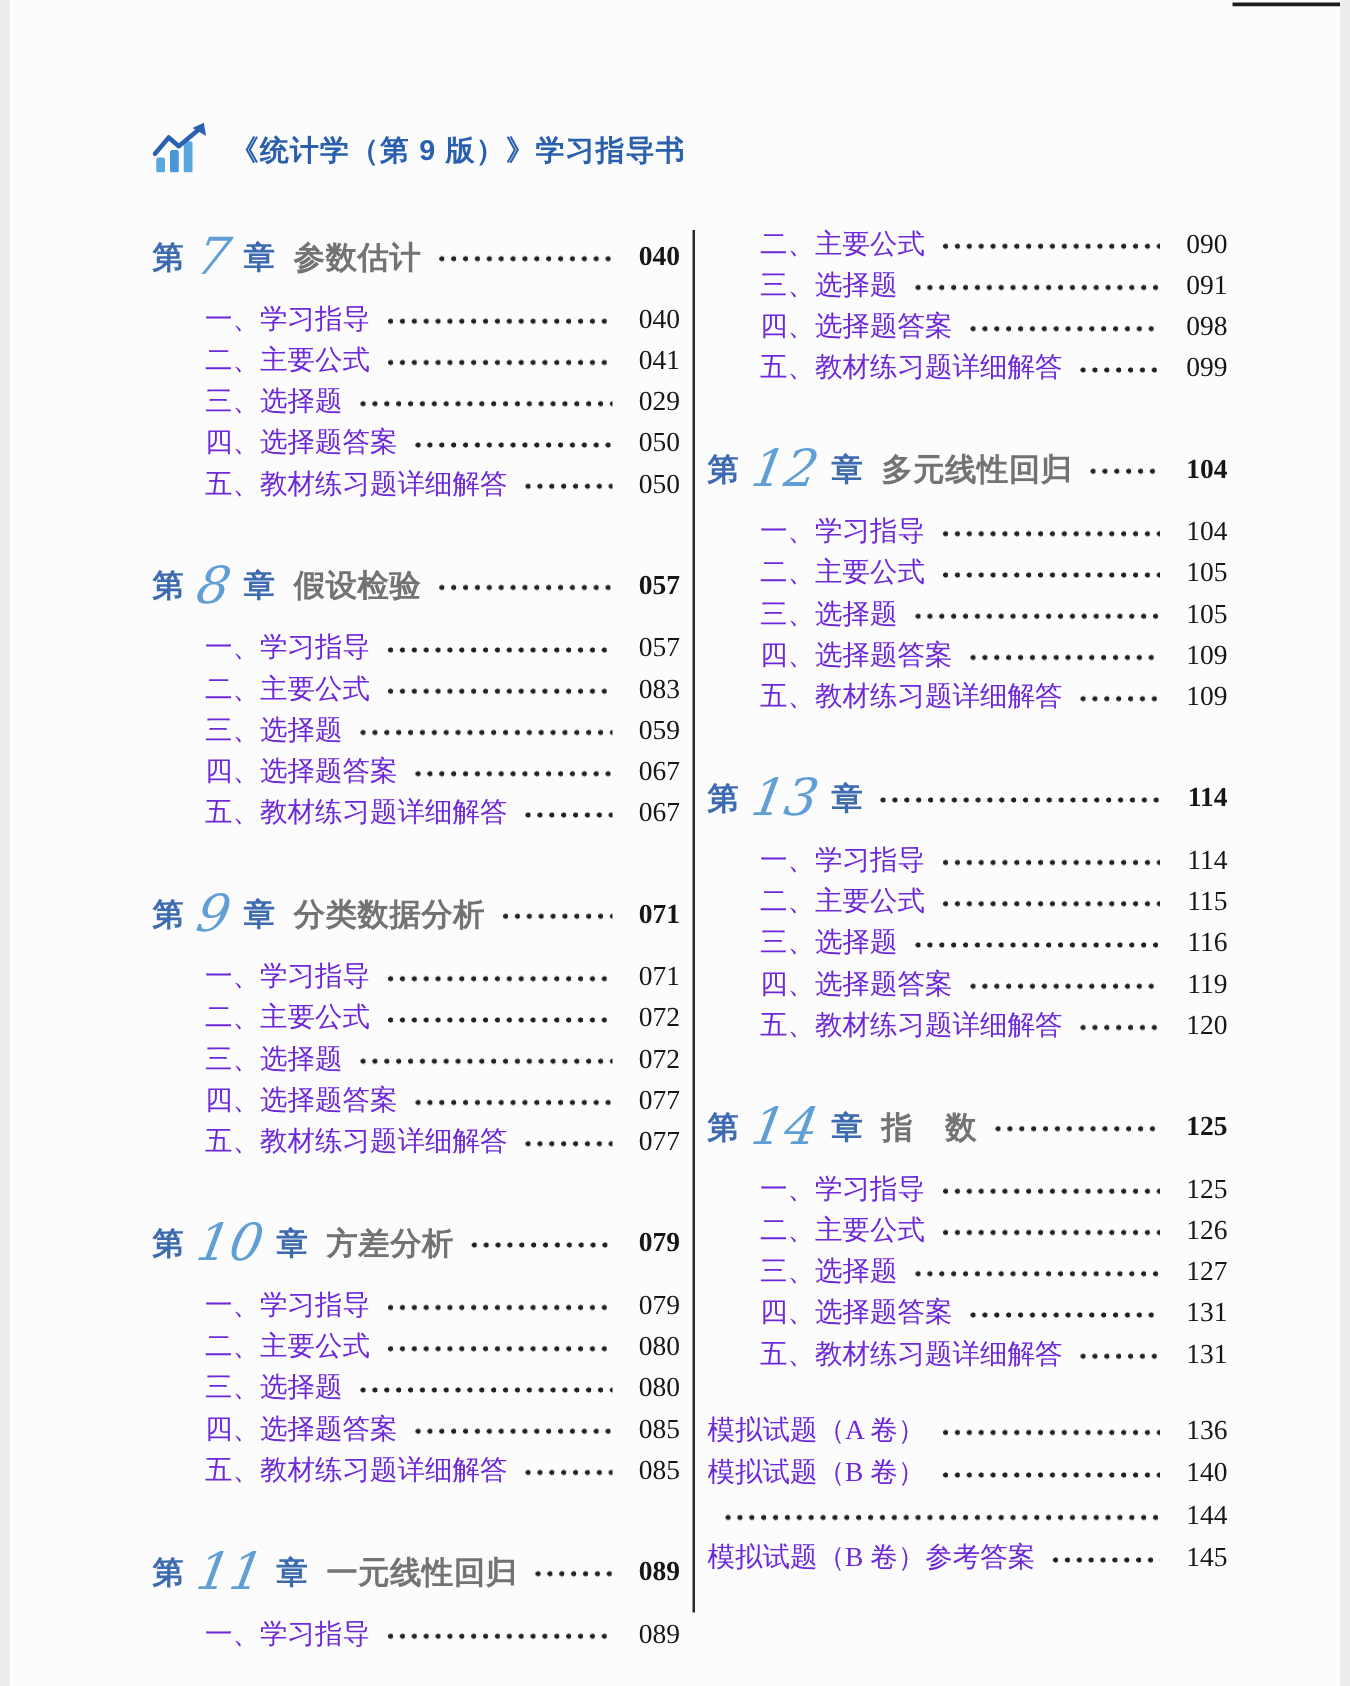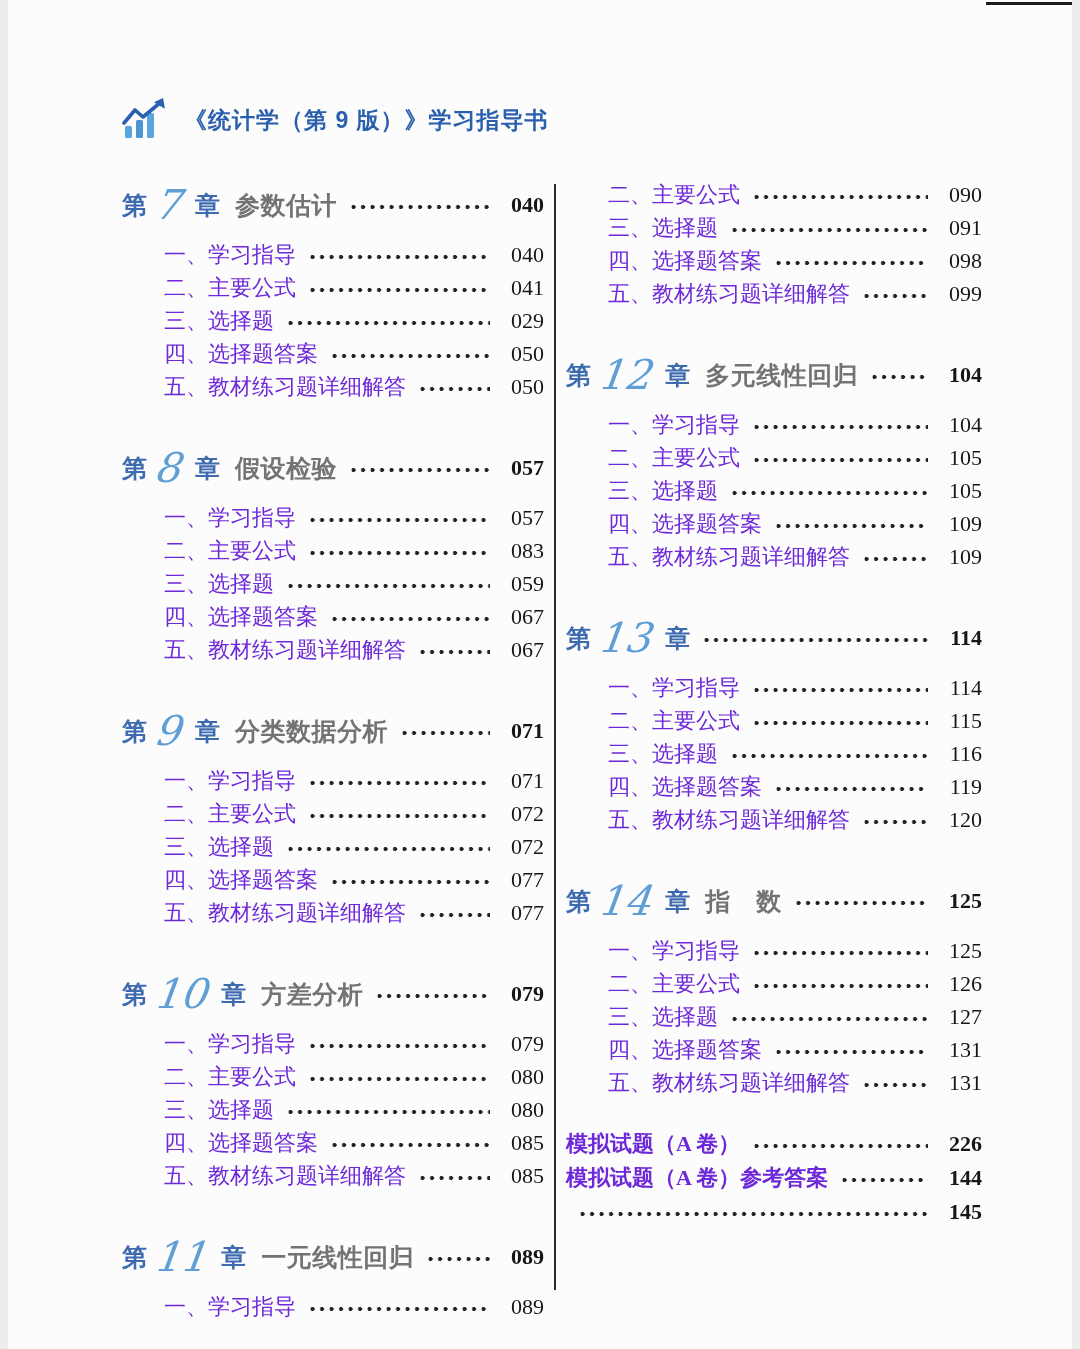--- a/index.html
+++ b/index.html
@@ -30,21 +30,21 @@
     font-family:"DejaVu Serif", serif;font-style:italic;font-size:41px;line-height:1;
     color:#5f9fd6;margin:0 11px;transform:skewX(-10deg);
   }
   .ch-title{
     font-family:"Liberation Sans", sans-serif;font-weight:700;font-size:25px;color:#737373;
     margin-left:15px;letter-spacing:0.5px;
   }
   .entry{display:flex;align-items:center;height:33px;white-space:nowrap;}
   .entry.indented{padding-left:42px;}
   .entry-label{font-size:22px;color:#6d28d9;}
-  .plain-list{margin-top:28px;font-weight:bold;}
+  .plain-list{margin-top:28px;}
   .plain-list .entry{height:34px;}
   .leader{
     flex:1 1 10px;min-width:8px;height:8px;margin:4px 10px 0 12px;align-self:center;
     background-image:radial-gradient(circle at 4.5px 50%, #222 1.8px, rgba(0,0,0,0) 2.3px);
     background-size:9.5px 8px;background-repeat:repeat-x;background-position:left center;
   }
   .pagenum{font-size:22px;color:#161616;min-width:44px;text-align:right;flex:0 0 auto;}
   .pagenum.bold{font-weight:700;}
 </style>
 </head>
@@ -329,27 +329,32 @@
         </div>
         <div class="entry indented">
           <span class="entry-label">五、教材练习题详细解答</span>
           <div class="leader"></div>
           <span class="pagenum">131</span>
         </div>
         <div class="plain-list">
           <div class="entry">
             <span class="entry-label">模拟试题（A 卷）</span>
             <div class="leader"></div>
-            <span class="pagenum">226</span>
+            <span class="pagenum">136</span>
           </div>
           <div class="entry">
-            <span class="entry-label">模拟试题（A 卷）参考答案</span>
+            <span class="entry-label">模拟试题（B 卷）</span>
+            <div class="leader"></div>
+            <span class="pagenum">140</span>
+          </div>
+          <div class="entry">
             <div class="leader"></div>
             <span class="pagenum">144</span>
           </div>
           <div class="entry">
+            <span class="entry-label">模拟试题（B 卷）参考答案</span>
             <div class="leader"></div>
             <span class="pagenum">145</span>
           </div>
         </div>
       </div>
   </div>
 </div>
 
 </body></html>

